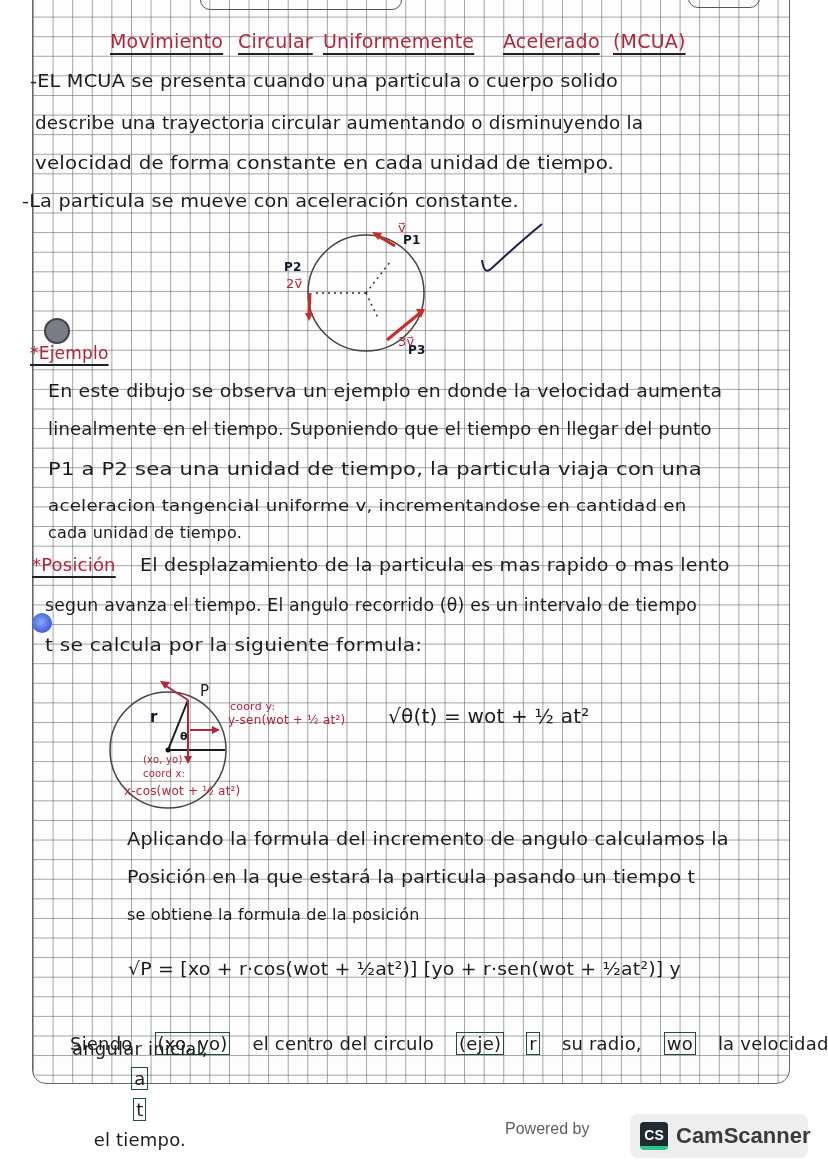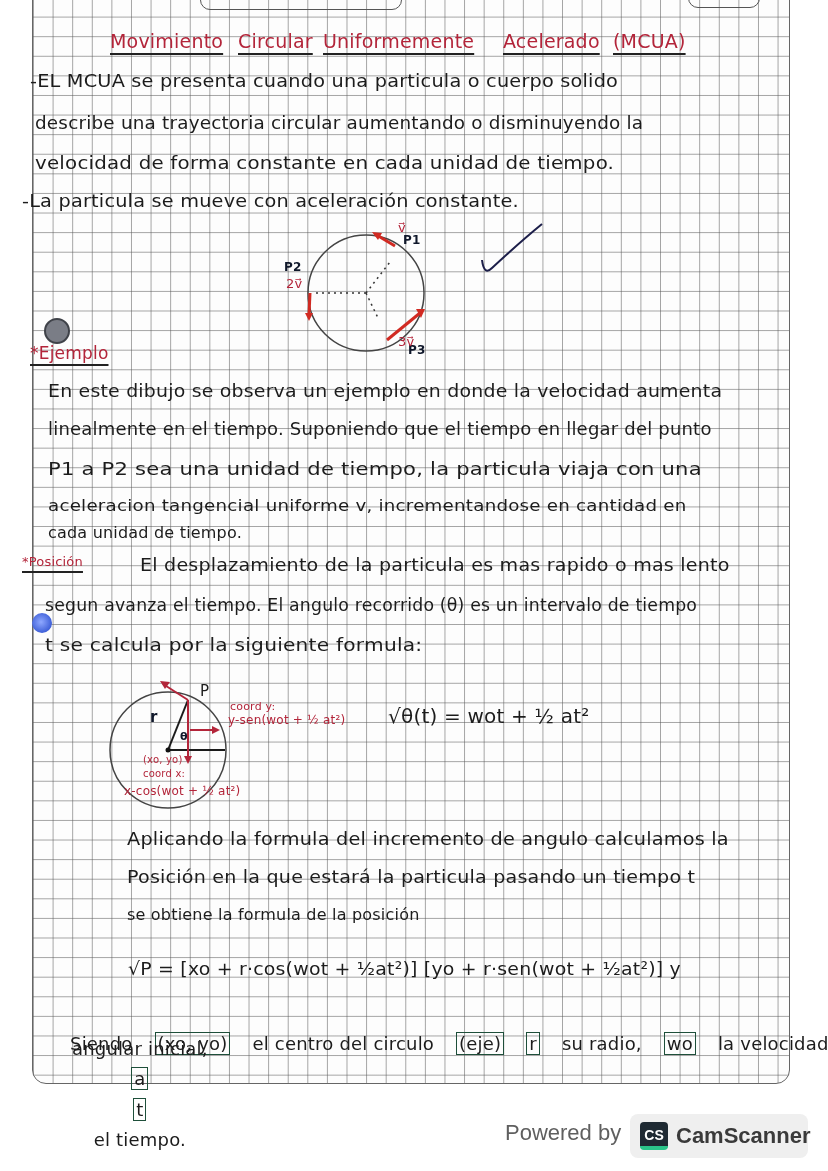--- a/index.html
+++ b/index.html
@@ -14,21 +14,21 @@
   .red{color:#b3253a;}
   .green{color:#0f172a;}
   .u{ text-decoration:underline; text-decoration-color:#222; text-underline-offset:5px; text-decoration-thickness:2px;}
   .title{font-size:19px;color:#b3253a;}
   .body{font-size:18px;}
   .boxed{border:1.6px solid #1e4f3a;padding:0 2px;}
   .tab{position:absolute;left:200px;top:-10px;width:200px;height:18px;border:1.5px solid #555;border-radius:0 0 10px 10px;}
   .tab2{position:absolute;left:688px;top:-10px;width:70px;height:16px;border:1.5px solid #555;border-radius:0 0 10px 10px;}
   .dot-grey{position:absolute;left:44px;top:318px;width:22px;height:22px;border-radius:50%;background:#7a7d86;border:2px solid #3f4249;}
   .dot-blue{position:absolute;left:32px;top:613px;width:20px;height:20px;border-radius:50%;background:radial-gradient(circle at 45% 45%, #8fa8ff, #3e5fd8 70%, #253a8a);}
-  .footer{position:absolute;left:505px;top:1120px;font-family:"Liberation Sans",sans-serif;font-size:22px;color:#5f5f5f;}
+  .footer{position:absolute;left:505px;top:1120px;font-family:"Liberation Sans",sans-serif;font-size:16px;color:#5f5f5f;}
   .cs-badge{position:absolute;left:630px;top:1114px;width:178px;height:44px;background:#efefef;border-radius:8px;}
   .cs-logo{position:absolute;left:10px;top:8px;width:28px;height:28px;background:#1f2a33;border-radius:4px;color:#fff;font-family:"Liberation Sans",sans-serif;font-weight:bold;font-size:14px;text-align:center;line-height:26px;border-bottom:4px solid #2bc58a;box-sizing:border-box;}
   .cs-name{position:absolute;left:46px;top:9px;font-family:"Liberation Sans",sans-serif;font-size:22px;color:#3a3a3a;font-weight:bold;}
   svg{position:absolute;overflow:visible;}
 </style>
 </head>
 <body>
 
 <div class="paper"></div>
 <div class="tab"></div>
@@ -73,21 +73,21 @@
 
 <span class="hw red u" style="left:30px;top:343px;font-size:17px;">*Ejemplo</span>
 <div>
   <span class="hw body" style="left:48px;top:380px;transform:scaleX(1.05);">En este dibujo se observa un ejemplo en donde la velocidad aumenta</span>
   <span class="hw body" style="left:48px;top:418px;transform:scaleX(1.0);">linealmente en el tiempo. Suponiendo que el tiempo en llegar del punto</span>
   <span class="hw body" style="left:48px;top:458px;transform:scaleX(1.17);">P1 a P2 sea una unidad de tiempo, la particula viaja con una</span>
   <span class="hw" style="left:48px;top:496px;font-size:16px;transform:scaleX(1.14);">aceleracion tangencial uniforme v, incrementandose en cantidad en</span>
   <span class="hw" style="left:48px;top:523px;font-size:16px;">cada unidad de tiempo.</span>
 </div>
 
-<span class="hw red u" style="left:22px;top:554px;font-size:13px;">*Posición</span>
+<span class="hw red u" style="left:32px;top:554px;font-size:18px;">*Posición</span>
 <div>
   <span class="hw body" style="left:140px;top:554px;transform:scaleX(1.06);">El desplazamiento de la particula es mas rapido o mas lento</span>
   <span class="hw body" style="left:45px;top:594px;transform:scaleX(0.96);">segun avanza el tiempo. El angulo recorrido (θ) es un intervalo de tiempo</span>
   <span class="hw body" style="left:45px;top:634px;transform:scaleX(1.12);">t se calcula por la siguiente formula:</span>
 </div>
 <div class="dot-blue"></div>
 
 <svg style="left:0;top:0;" width="828" height="830">
   <circle cx="168" cy="750" r="58" fill="none" stroke="#444" stroke-width="1.5"></circle>
   <line x1="168" y1="750" x2="225" y2="750" stroke="#1a1a1a" stroke-width="2"></line>

